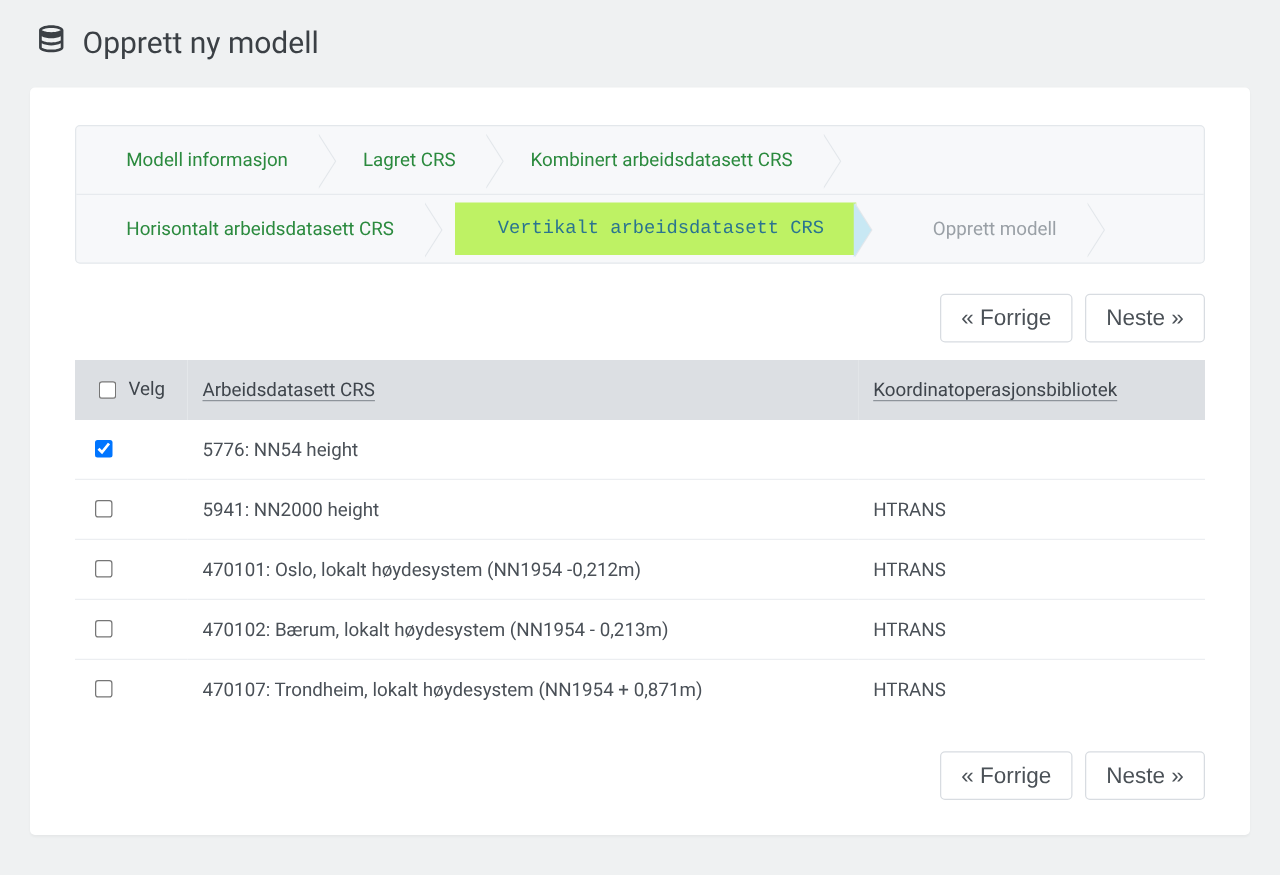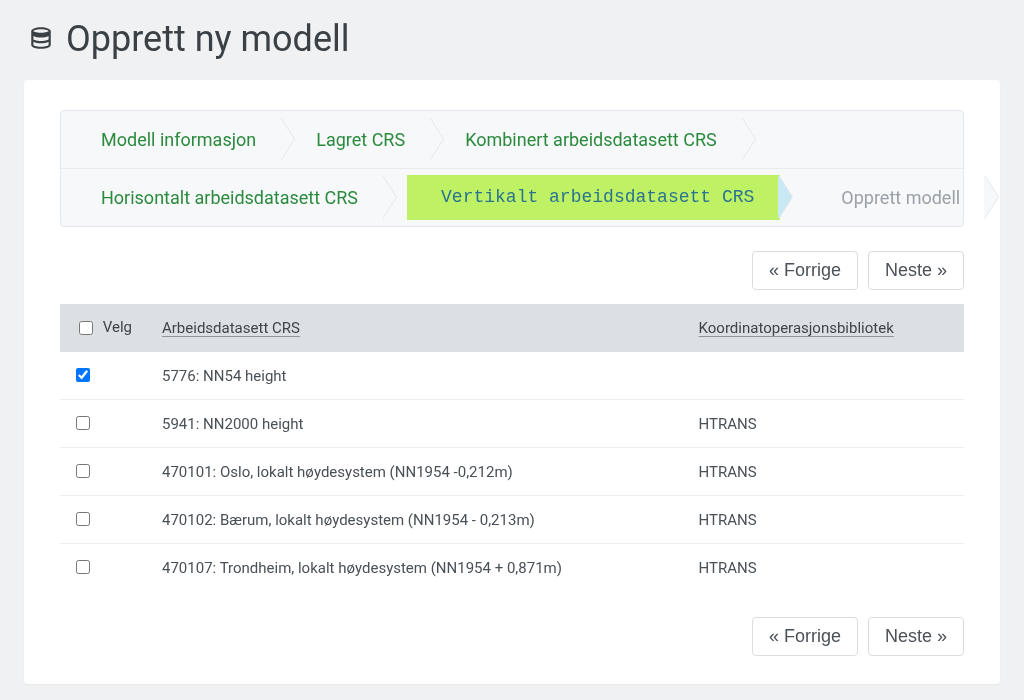--- a/index.html
+++ b/index.html
@@ -10,21 +10,21 @@
     font-family: -apple-system, BlinkMacSystemFont, "Segoe UI", Roboto, "Helvetica Neue", Arial, sans-serif;
     color: #3a3f44;
     font-size: 15px;
   }
 
   
   .page-title {
     display: flex;
     align-items: center;
     gap: 12px;
-    font-size: 36px;
+    font-size: 24px;
     font-weight: 400;
     color: #3b4045;
     margin: 0 0 20px 4px;
   }
   .page-title svg { width: 26px; height: 26px; fill: #3b4045; }
 
   
   .card {
     background: #fff;
     border-radius: 4px;
@@ -41,21 +41,21 @@
   }
   .wizard-row {
     display: flex;
     align-items: stretch;
     padding: 6px 6px;
   }
   .wizard-row + .wizard-row { border-top: 1px solid #e7eaee; gap: 23px; }
   .step {
     position: relative;
     padding: 12px 26px 12px 34px;
-    font-size: 18px;
+    font-size: 15px;
     color: #2b8a3e;
     white-space: nowrap;
   }
   .step.active {
     background: #bef264;
     color: #2a7490;
     font-family: Liberation Mono, monospace;
   }
   .step.disabled { color: #9aa0a6; }
   .step .chev, .step .chev2 {

